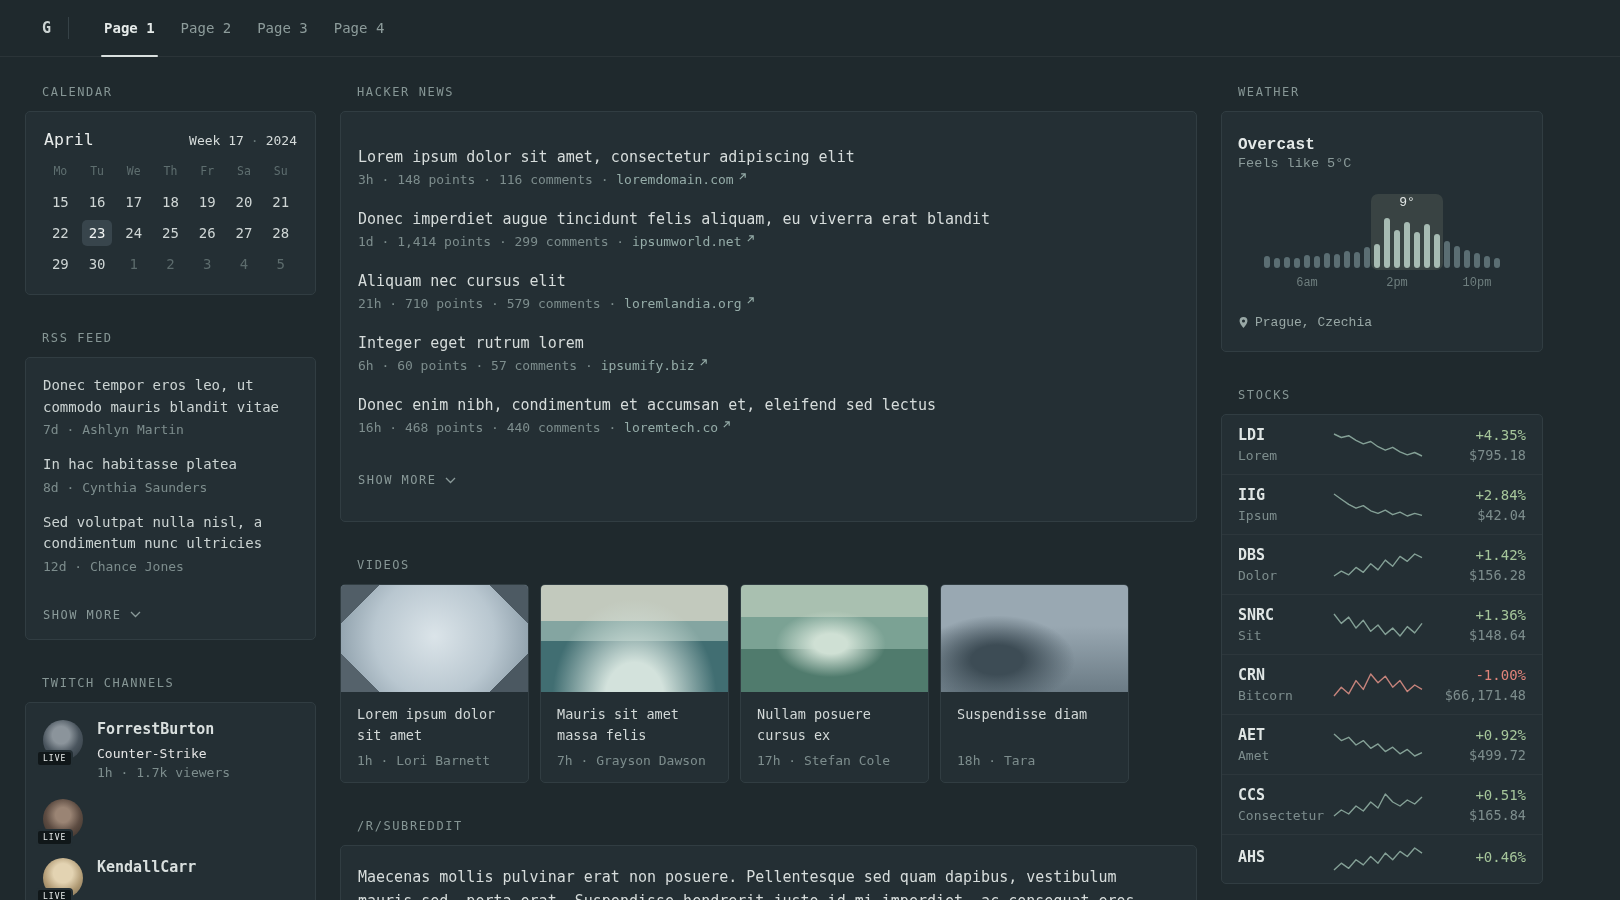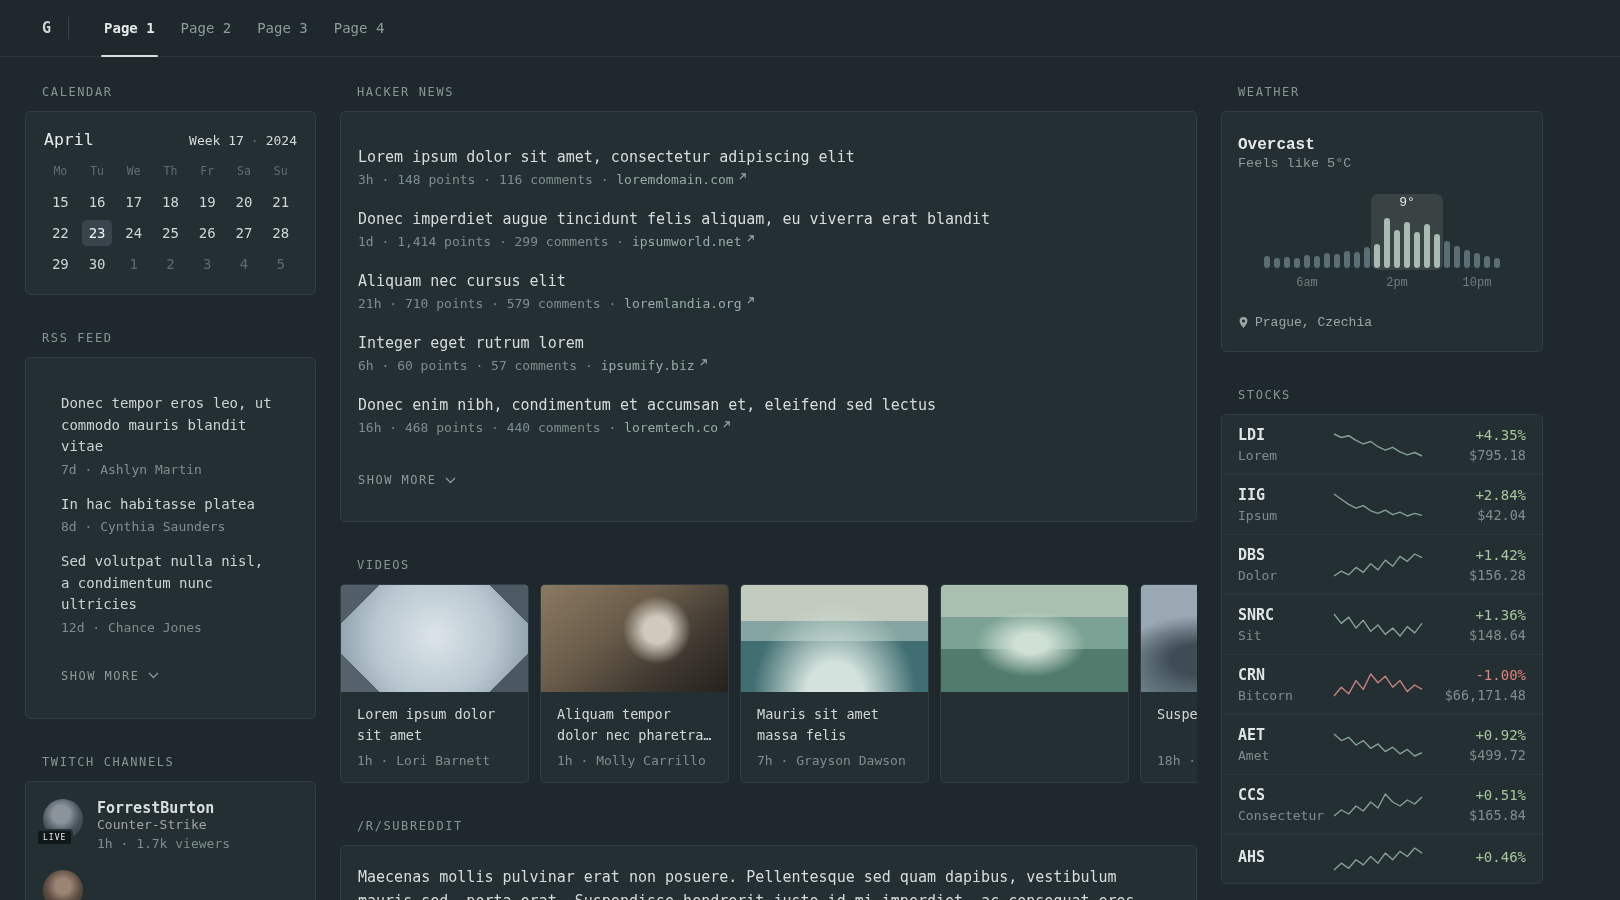--- a/index.html
+++ b/index.html
@@ -82,21 +82,21 @@
   .cal-grid { display: grid; grid-template-columns: repeat(7,1fr); row-gap: 5px; margin-top: 11px; }
   .cal-day {
     width: 30px; height: 26px; line-height: 26px;
     margin: 0 auto; text-align: center;
     font-size: 14px; color: #cfd6d5; border-radius: 5px;
   }
   .cal-day.muted { color: #5c6b6c; }
   .cal-day.selected { background: #38454c; color: #eff2f1; }
 
   
-  .rss { padding: 35px; }
+  .rss { padding: 17px; }
   .feed-item { margin-bottom: 17px; }
   .feed-item:last-of-type { margin-bottom: 0; }
   .feed-title {
     display: block; font-size: 14px; line-height: 21.5px;
     color: #ccd4d3; text-decoration: none;
   }
   .meta { font-size: 13px; color: var(--dim); margin-top: 4px; }
   .showmore {
     margin-top: 17px;
     display: inline-flex; align-items: center; gap: 8px;
@@ -115,21 +115,21 @@
   .av1 { background: radial-gradient(circle at 50% 40%, #9a8474 0 24%, #5d4c42 55%, #2e2823 100%); }
   .av2 { background: radial-gradient(circle at 50% 38%, #e3d3b2 0 30%, #b09a74 60%, #6f6148 100%); }
   .live-badge {
     position: absolute; left: -7px; bottom: -7px;
     background: #101719; color: #e9edec;
     font-size: 8px; letter-spacing: 1px;
     padding: 2px 5px; border-radius: 4px;
     border: 2px solid var(--card);
   }
   .channel-name { font-size: 15px; font-weight: 700; color: #d9dfde; }
-  .channel-game { font-size: 13px; color: #a3a3a3; margin-top: 0; }
+  .channel-game { font-size: 13px; color: #e5e5e5; margin-top: 8px; }
   .channel-meta { font-size: 13px; color: var(--dim); margin-top: 4px; }
 
   
   .hn { padding: 34px 17px; }
   .hn-item { margin-bottom: 21px; }
   .hn-title {
     display: block; font-size: 15px; line-height: 22px;
     color: #d6dcdb; text-decoration: none;
   }
   .link {
@@ -434,38 +434,35 @@
       <div class="videos-row">
 
         <div class="video-card">
           <div class="thumb t0"></div>
           <div class="video-body">
             <div class="video-title">Lorem ipsum dolor sit amet consectetu…</div>
             <div class="video-meta">1h · Lori Barnett</div>
           </div>
         </div>
 
-        <div class="video-card">
-          <div class="thumb t1"></div>
-          <div class="video-body">
-            <div class="video-title">Aliquam tempor dolor nec pharetra…</div>
-            <div class="video-meta">1h · Molly Carrillo</div>
-          </div>
-        </div>
 
         <div class="video-card">
           <div class="thumb t2"></div>
           <div class="video-body">
             <div class="video-title">Mauris sit amet massa felis</div>
             <div class="video-meta">7h · Grayson Dawson</div>
           </div>
         </div>
 
         <div class="video-card">
           <div class="thumb t3"></div>
+          <div class="video-body">
+            <div class="video-title">Nullam posuere cursus ex</div>
+            <div class="video-meta">17h · Stefan Cole</div>
+          </div>
         </div>
 
         <div class="video-card">
           <div class="thumb t4"></div>
           <div class="video-body">
             <div class="video-title">Suspendisse diam</div>
             <div class="video-meta">18h · Tara</div>
           </div>
         </div>
 

